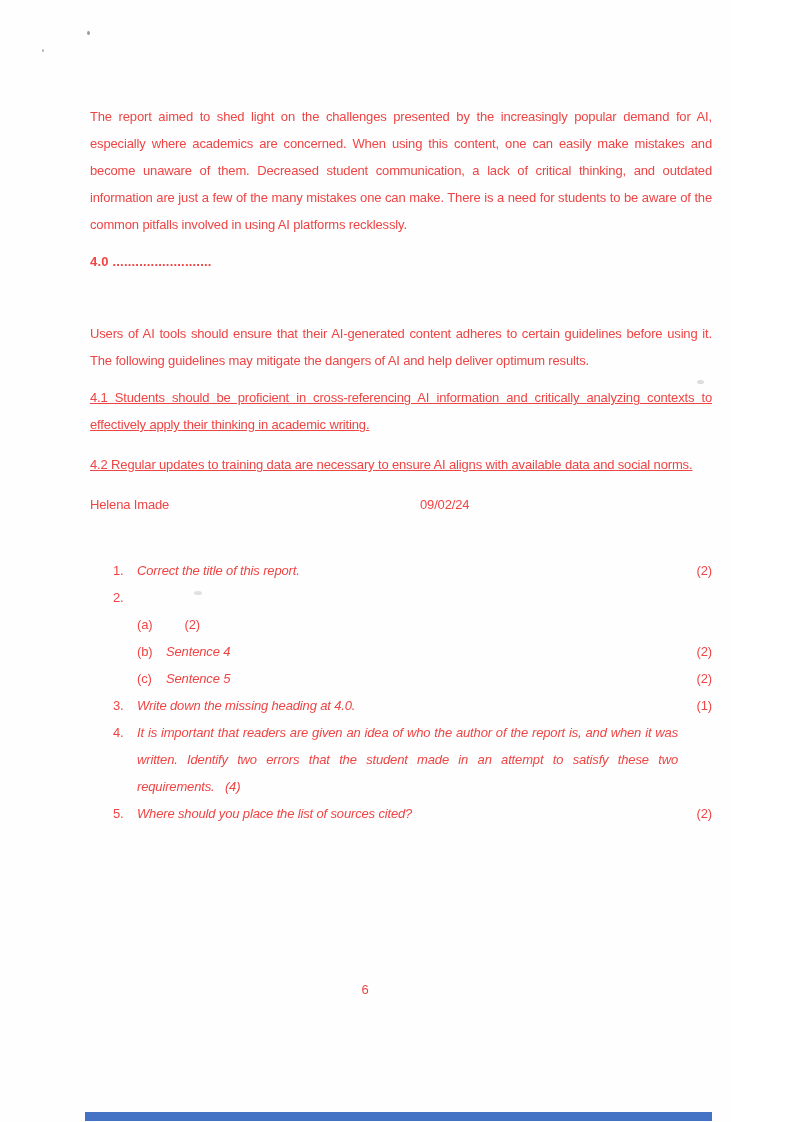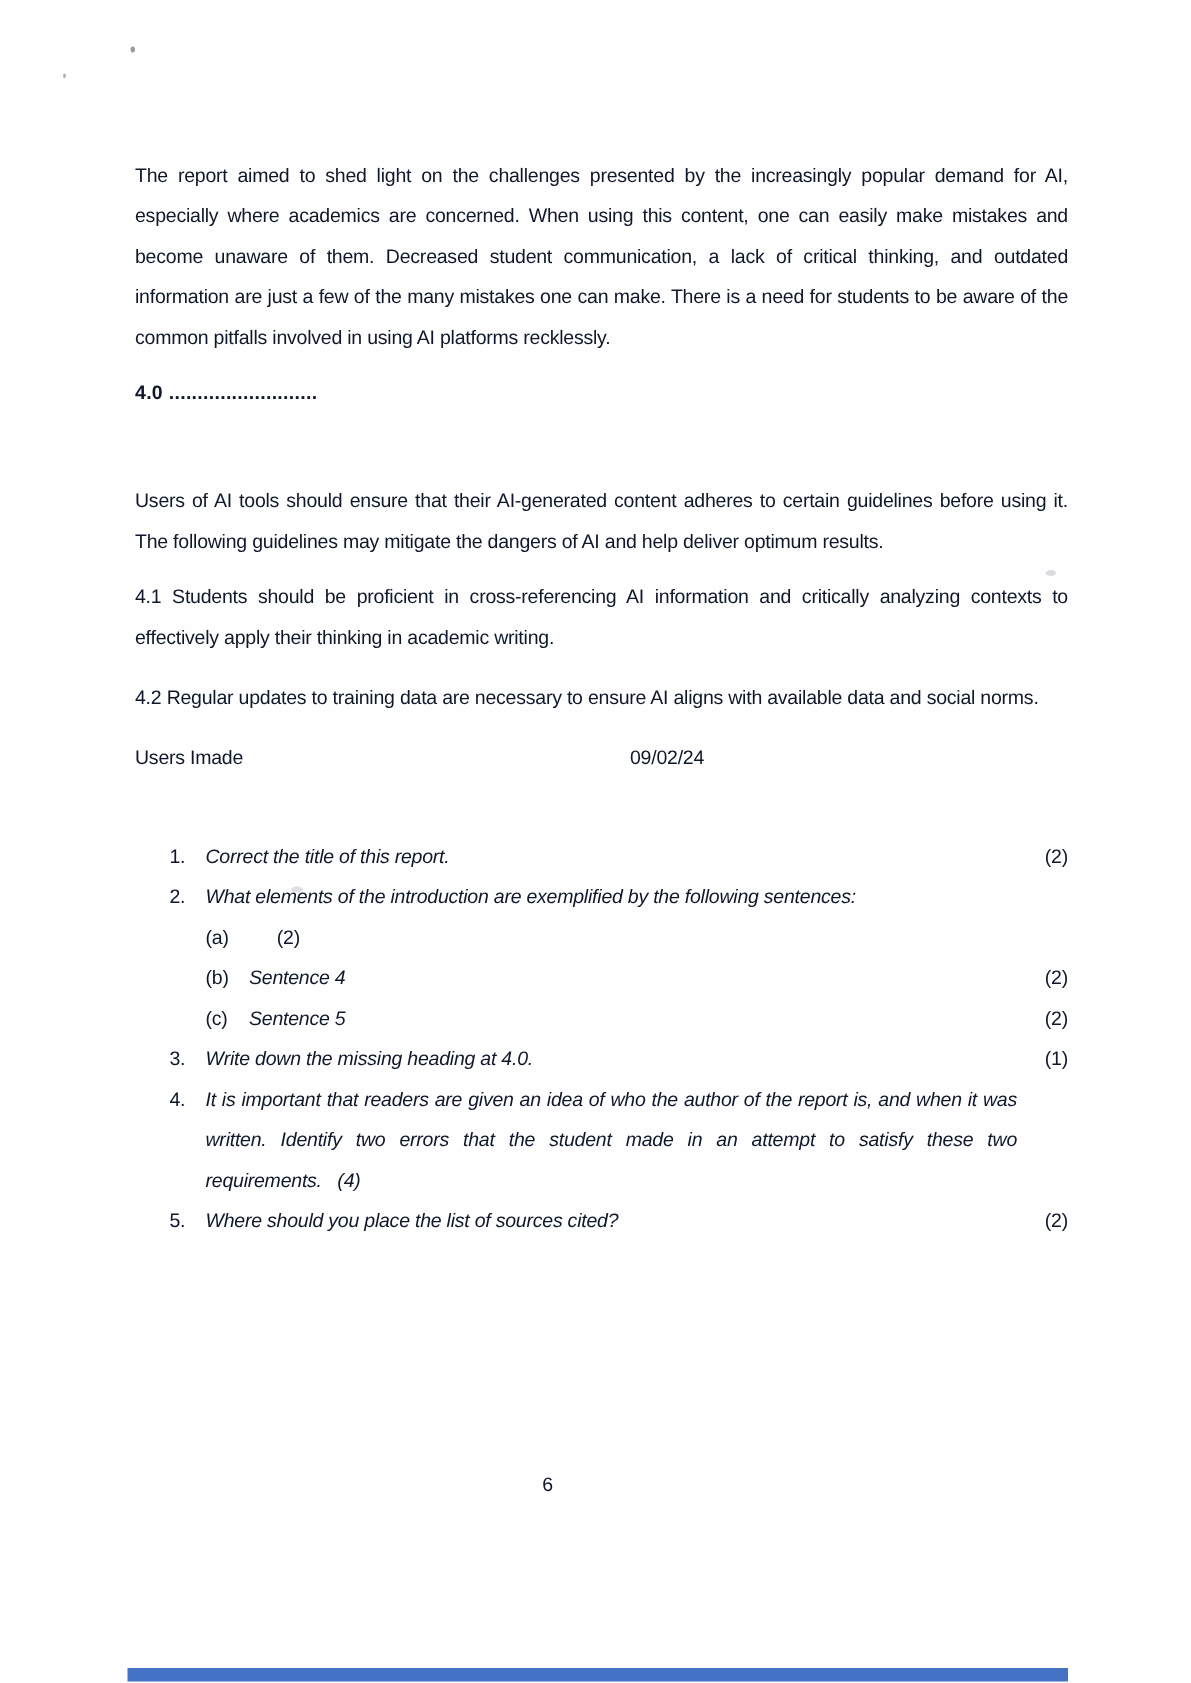--- a/index.html
+++ b/index.html
@@ -6,32 +6,32 @@
   .page {
     position: relative;
     width: 730px;
     height: 1122px;
     background: #fefefe;
     overflow: hidden;
     font-family: "Liberation Sans", sans-serif;
     font-size: 13px;
     letter-spacing: -0.15px;
     line-height: 27px;
-    color: #0f172a;
+    color: #ef4444;
   }
   .content {
     position: absolute;
     left: 90px;
     top: 103px;
     width: 622px;
   }
   .para { margin: 0; text-align: justify; }
   .heading-40 { margin: 10px 0 0 0; font-weight: bold; letter-spacing: 0.2px; }
   .para2 { margin-top: 45px; }
-  .guideline { margin-top: 10px; text-align: justify; }
+  .guideline { margin-top: 10px; text-align: justify; text-decoration: underline; }
   .author-row { position: relative; margin-top: 10px; height: 27px; }
   .author-name { position: absolute; left: 0; top: 0; }
   .report-date { position: absolute; left: 330px; top: 0; }
   .questions { margin-top: 39px; }
   .q-row { display: flex; align-items: flex-start; }
   .q-num { flex: 0 0 24px; margin-left: 23px; }
   .q-row.sub .q-num { flex: 0 0 29px; margin-left: 47px; }
   .q-text { flex: 1; font-style: italic; }
   .q-text.justify { text-align: justify; }
   .q-marks { flex: 0 0 34px; text-align: right; }
@@ -72,35 +72,34 @@
     <p class="heading-40">4.0 ..........................</p>
 
     <p class="para para2">Users of AI tools should ensure that their AI-generated content adheres to certain guidelines before using it. The following guidelines may mitigate the dangers of AI and help deliver optimum results.</p>
 
     <p class="guideline">4.1 Students should be proficient in cross-referencing AI information and critically analyzing contexts to effectively apply their thinking in academic writing.</p>
 
     <p class="guideline">4.2 Regular updates to training data are necessary to ensure AI aligns with available data and social norms.</p>
 
 
     <div class="author-row">
-      <span class="author-name">Users Imade</span>
+      <span class="author-name">Helena Imade</span>
       <span class="report-date">09/02/24</span>
     </div>
 
     <div class="questions">
 
       <div class="q-row">
         <span class="q-num">1.</span>
         <span class="q-text">Correct the title of this report.</span>
         <span class="q-marks">(2)</span>
       </div>
 
       <div class="q-row">
         <span class="q-num">2.</span>
-        <span class="q-text">What elements of the introduction are exemplified by the following sentences:</span>
         <span class="q-marks"></span>
       </div>
 
       <div class="q-row sub">
         <span class="q-num">(a)</span>
         <span class="q-marks">(2)</span>
       </div>
 
       <div class="q-row sub">
         <span class="q-num">(b)</span>

